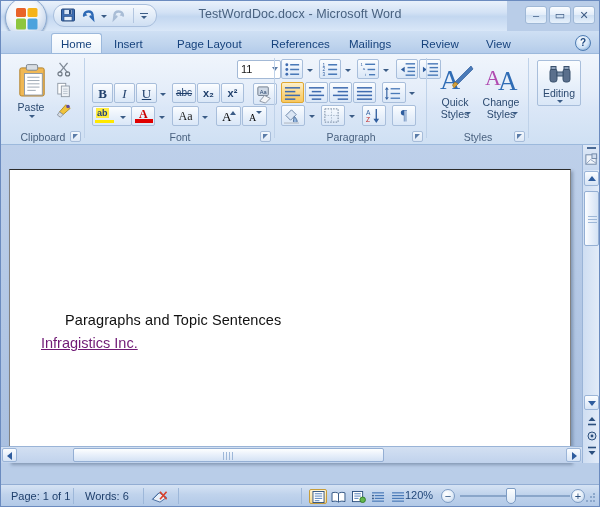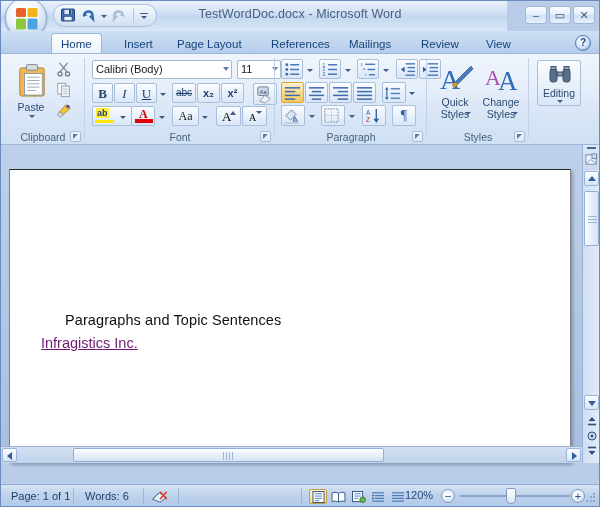--- a/index.html
+++ b/index.html
@@ -305,21 +305,21 @@
     <div class="wbtn" id="btn-max">
       <span>▭</span>
     </div>
     <div class="wbtn" id="btn-close">
       <span>✕</span>
     </div>
   </div>
 
   <div id="tabstrip">
     <div class="tab active" style="left:50px;">Home</div>
-    <div class="tab" style="left:114px;">Insert</div>
+    <div class="tab" style="left:104px;">Insert</div>
     <div class="tab" style="left:167px;">Page Layout</div>
     <div class="tab" style="left:261px;">References</div>
     <div class="tab" style="left:339px;">Mailings</div>
     <div class="tab" style="left:411px;">Review</div>
     <div class="tab" style="left:476px;">View</div>
     <div id="help-icon">?</div>
   </div>
 
   <div id="ribbon">
 
@@ -369,24 +369,20 @@
           <circle cx="13.5" cy="4" r="2" fill="#5f4aa0"></circle>
         </svg>
       </div>
 
       <div class="group-label">Clipboard</div>
       <div class="dlg-launcher" style="right:4px;"></div>
       <div class="group-sep" style="left:83px;"></div>
     </div>
 
     <div class="group" style="left:84px; width:190px;">
-      <div class="combo" style="left:7px; top:6px; width:140px; height:19px;">
-        <span>Calibri (Body)</span>
-        <i class="cb-arrow"></i>
-      </div>
       <div class="combo" style="left:152px; top:6px; width:44px; height:19px;">
         <span>11</span>
         <i class="cb-arrow"></i>
       </div>
 
       <div class="btn framed" style="left:7px; top:29px; width:21px; height:20px;">
         <span class="ico-txt" style="font-weight:bold;font-family:'Liberation Serif',serif;font-size:13px;">B</span>
       </div>
       <div class="btn framed" style="left:29px; top:29px; width:21px; height:20px;">
         <span class="ico-txt" style="font-style:italic;font-family:'Liberation Serif',serif;font-size:13px;">I</span>

